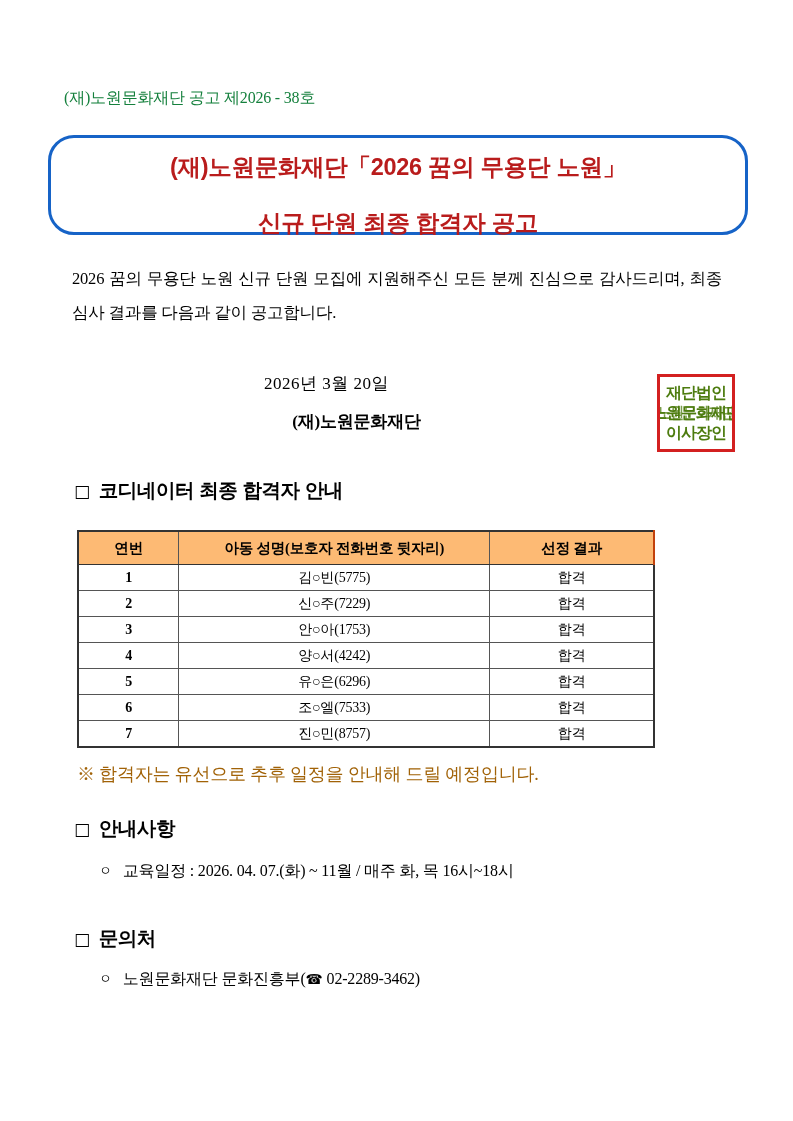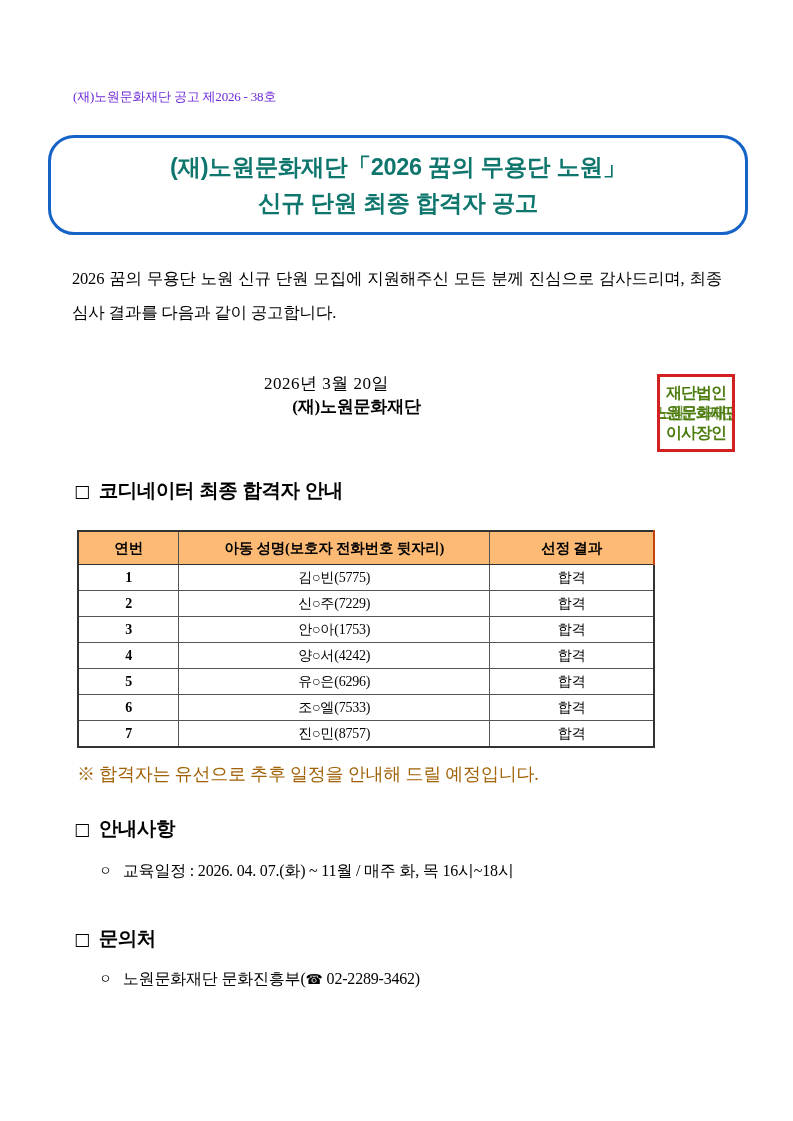--- a/index.html
+++ b/index.html
@@ -19,25 +19,25 @@
     position: relative;
     width: 793px;
     height: 1121px;
     box-sizing: border-box;
     padding: 0;
   }
 
   
   .doc-number {
     position: absolute;
-    left: 73px;
+    left: 64px;
     top: 88px;
-    font-size: 13px;
-    letter-spacing: -0.2px;
-    color: #6d28d9;
+    font-size: 16px;
+    letter-spacing: -0.2px;
+    color: #15803d;
   }
 
   
   .title-box {
     position: absolute;
     left: 48px;
     top: 135px;
     width: 700px;
     height: 100px;
     border: 3px solid #1663c7;
@@ -47,22 +47,23 @@
     flex-direction: column;
     align-items: center;
     justify-content: center;
     gap: 4px;
   }
   .title-line {
     font-size: 23.5px;
     font-weight: bold;
     letter-spacing: -0.3px;
     font-family: "Liberation Sans", "DejaVu Sans", sans-serif;
-    color: #0f766e;
+    color: #b91c1c;
     white-space: nowrap;
+    margin-top: 20px;
   }
 
   
   .intro {
     position: absolute;
     left: 72px;
     top: 262px;
     width: 650px;
     font-size: 16.5px;
     line-height: 34px;
@@ -78,21 +79,21 @@
     width: 653px;
     text-align: center;
     font-size: 17px;
     letter-spacing: 0.5px;
   }
 
   
   .org-line {
     position: absolute;
     left: 0;
-    top: 395px;
+    top: 410px;
     width: 793px;
     text-align: center;
     font-size: 17px;
     font-weight: bold;
     letter-spacing: -0.2px;
     padding-right: 80px;
     box-sizing: border-box;
   }
 
   

